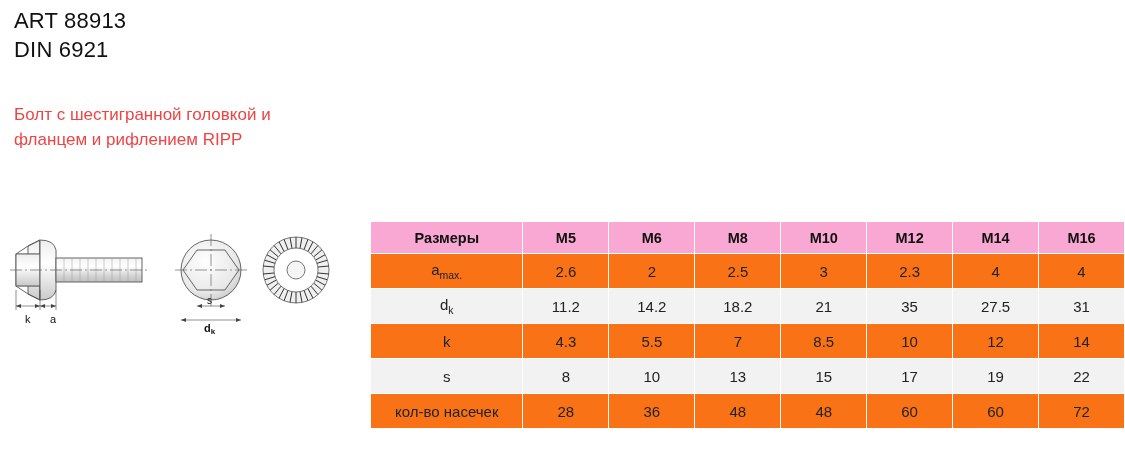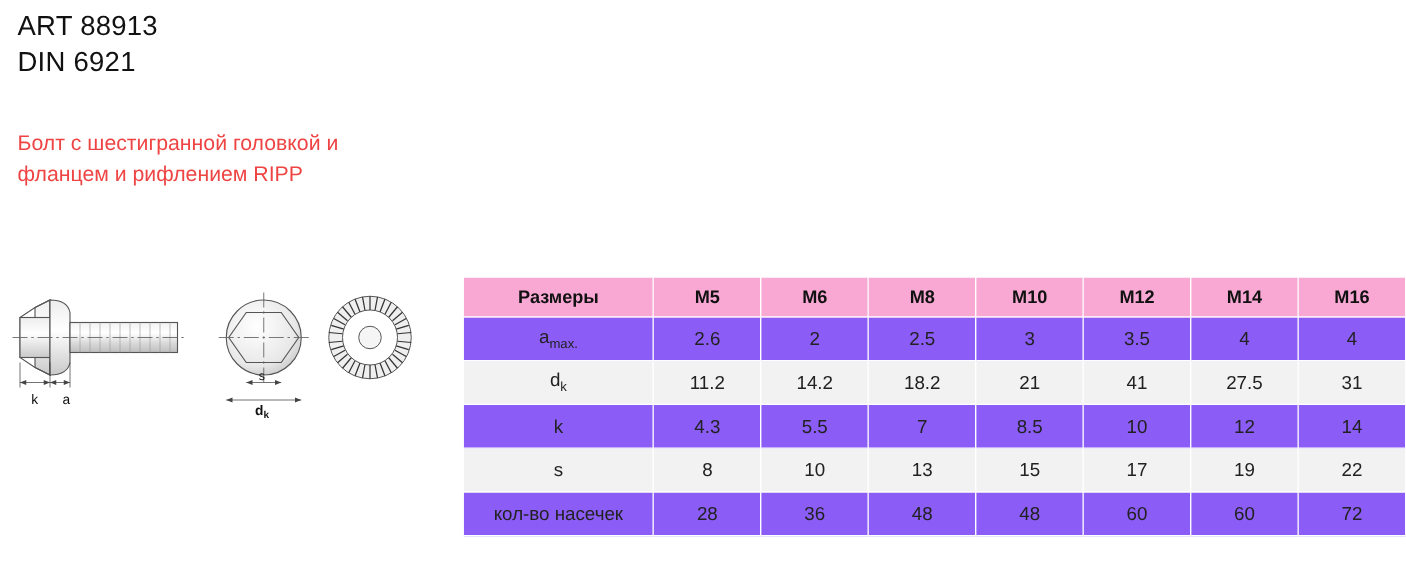--- a/index.html
+++ b/index.html
@@ -74,21 +74,21 @@
   }
   table.specs thead th {
     background: #f9a8d4;
     font-weight: bold;
     font-size: 14.5px;
     color: #111;
     height: 31px;
   }
   table.specs thead th:first-child { width: 155px; }
   table.specs thead th:not(:first-child) { width: 84px; }
-  tr.row-odd td { background: #8b5cf6; }
+  tr.row-odd td { background: #f97316; }
   tr.row-even td { background: #f2f2f2; }
   td.label-cell { font-size: 15px; }
   .sub {
     font-size: 10.5px;
     vertical-align: sub;
   }
   .bold-label { font-weight: bold; }
 </style>
 </head>
 <body>
@@ -238,32 +238,32 @@
       </tr>
     </thead>
     <tbody>
 
       <tr class="row-odd">
         <td class="label-cell"><span>a</span><span class="sub">max.</span></td>
         <td>2.6</td>
         <td>2</td>
         <td>2.5</td>
         <td>3</td>
-        <td>3.5</td>
+        <td>2.3</td>
         <td>4</td>
         <td>4</td>
       </tr>
 
       <tr class="row-even">
         <td class="label-cell bold-label"><span>d</span><span class="sub">k</span></td>
         <td>11.2</td>
         <td>14.2</td>
         <td>18.2</td>
         <td>21</td>
-        <td>41</td>
+        <td>35</td>
         <td>27.5</td>
         <td>31</td>
       </tr>
 
       <tr class="row-odd">
         <td class="label-cell"><span>k</span></td>
         <td>4.3</td>
         <td>5.5</td>
         <td>7</td>
         <td>8.5</td>

